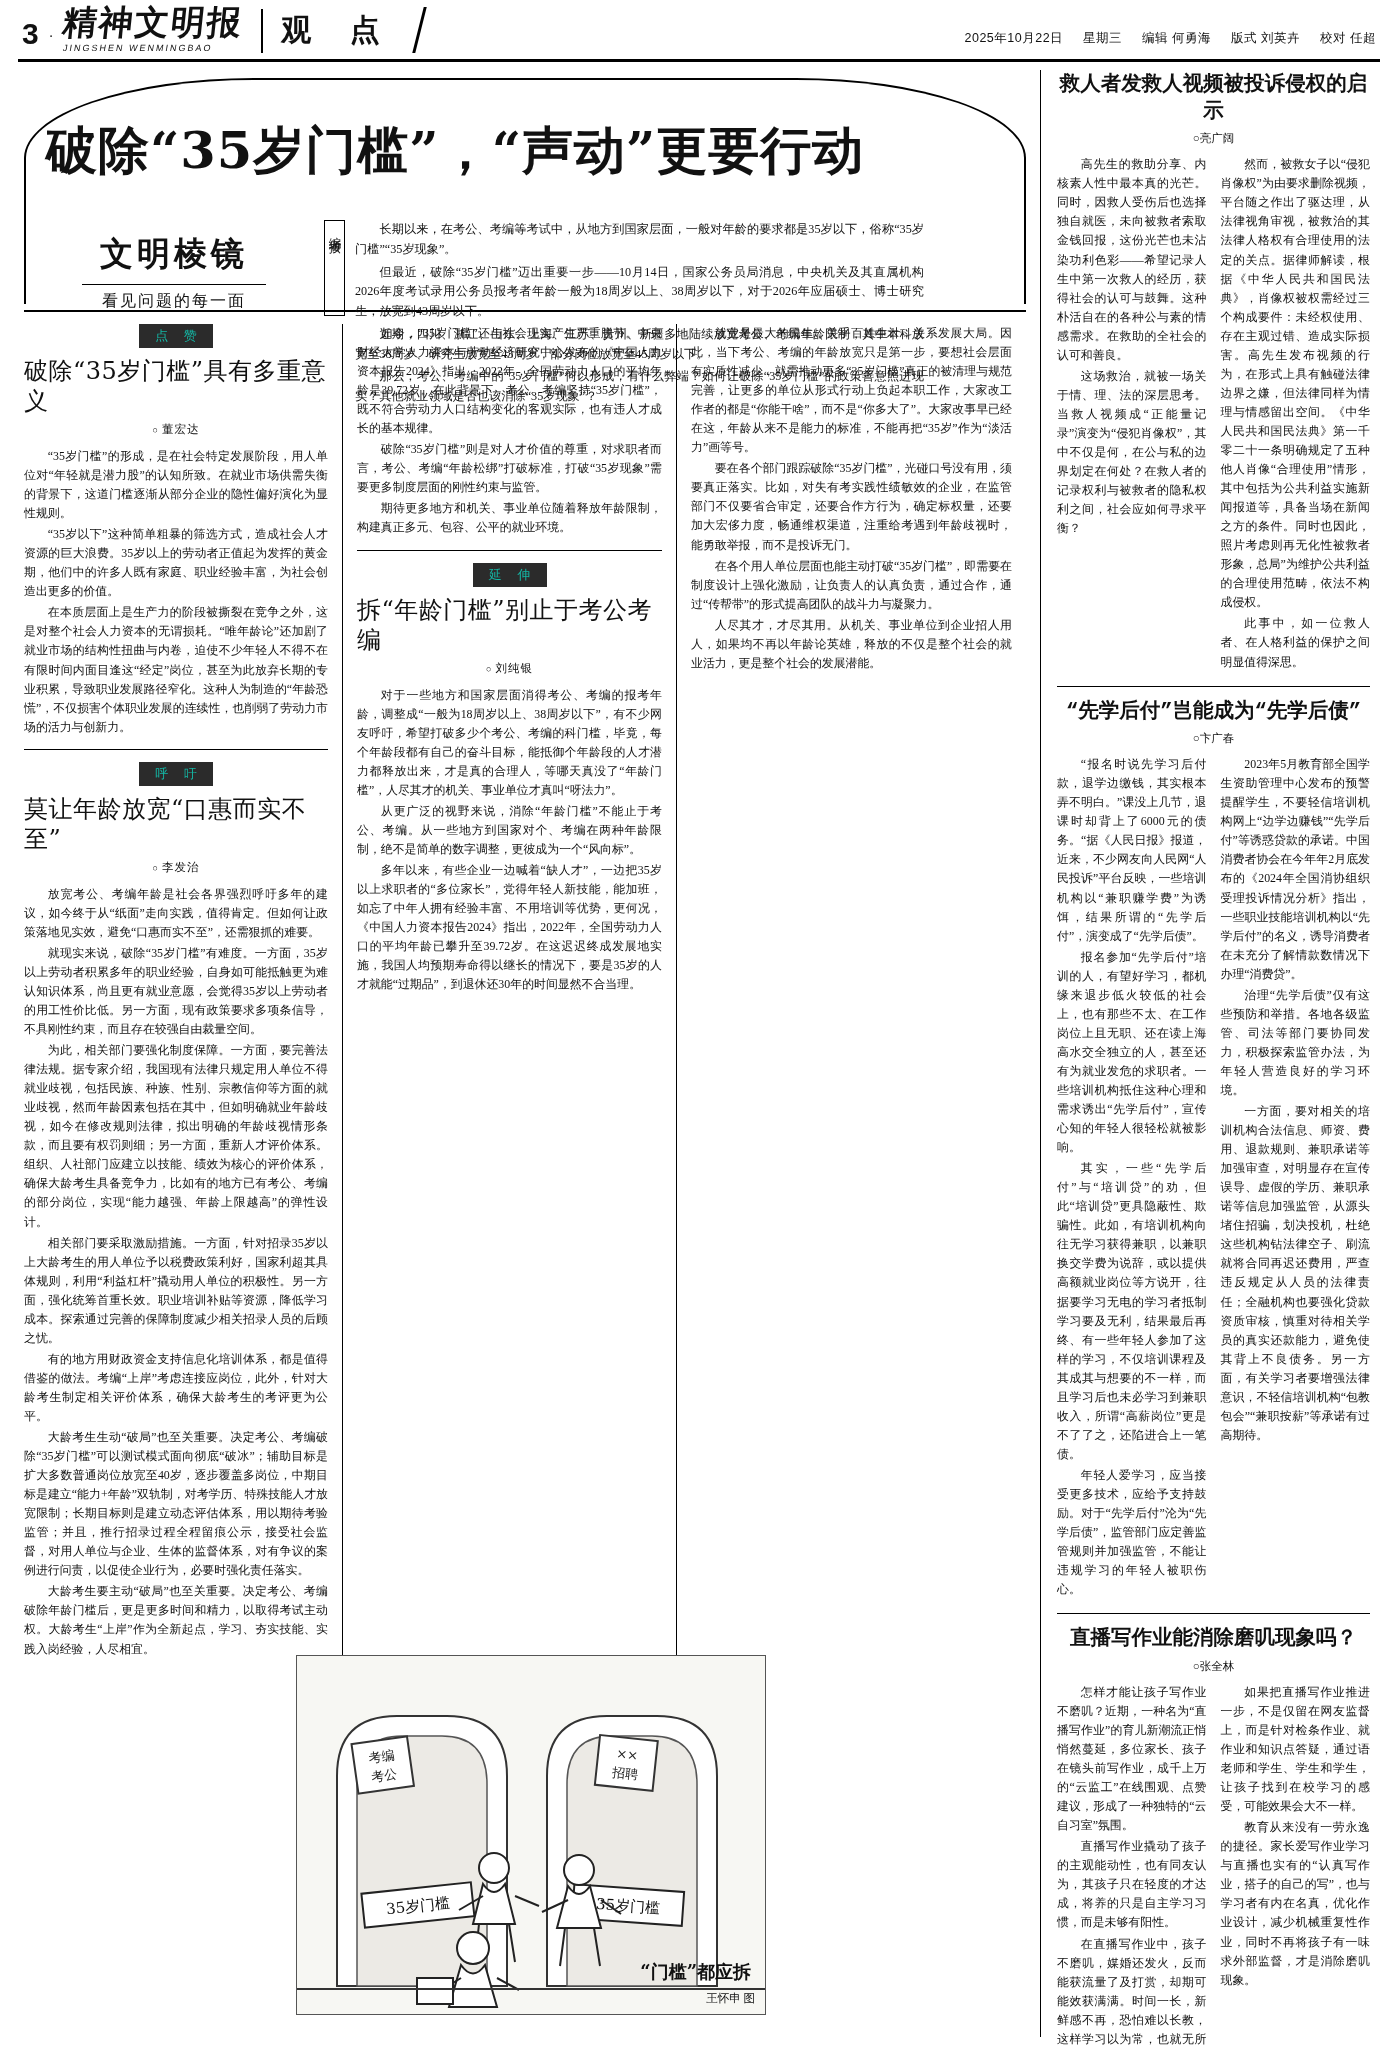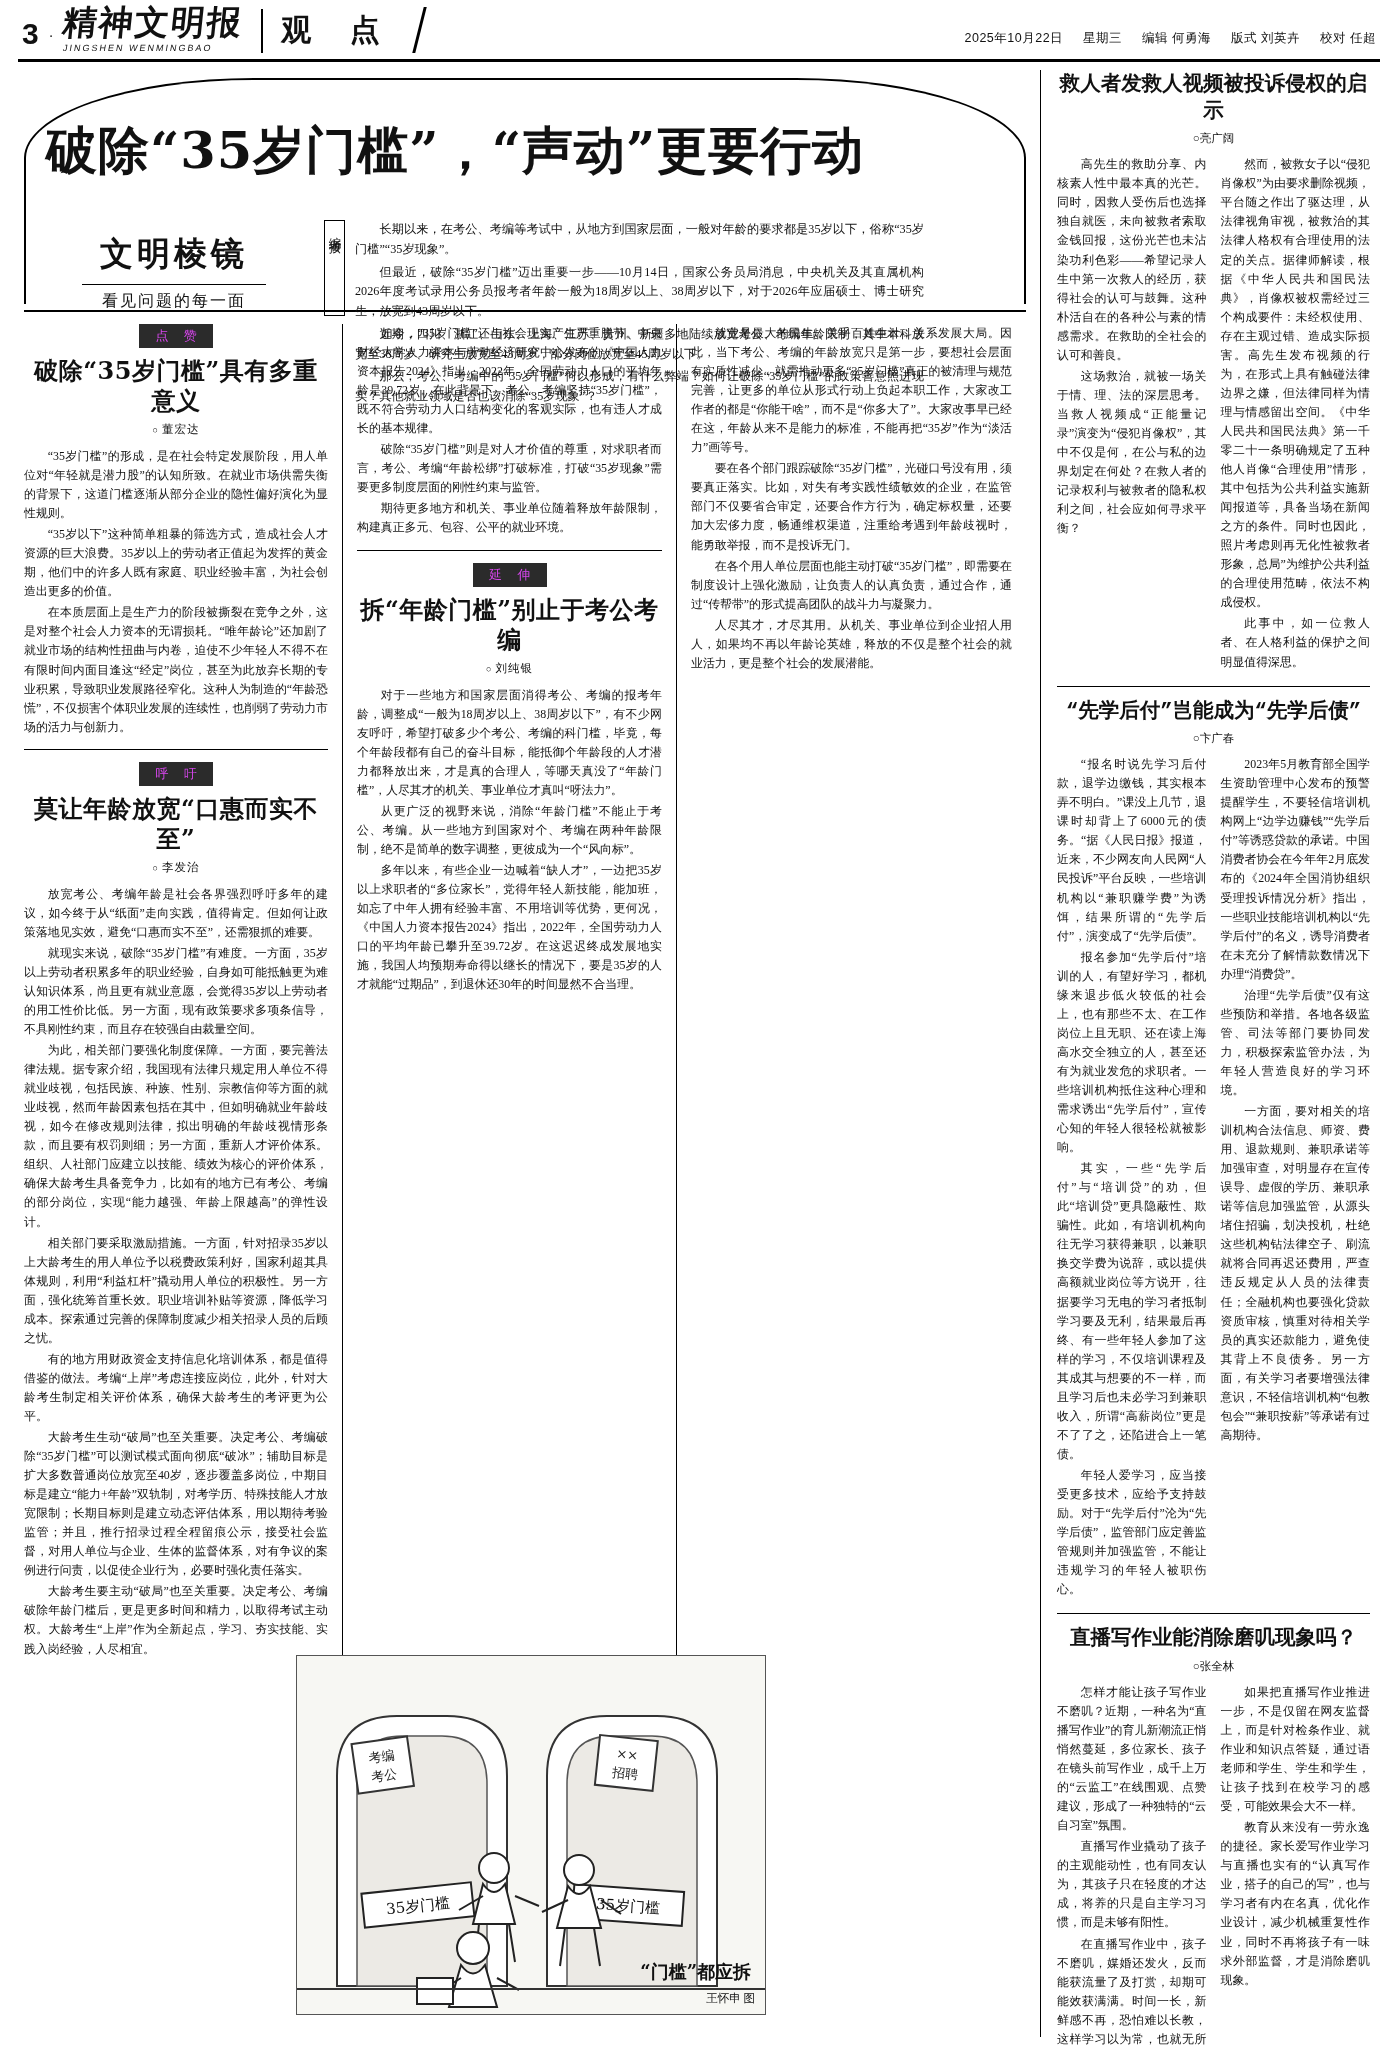--- a/index.html
+++ b/index.html
@@ -100,27 +100,27 @@
 
   
   .cols3 { display:flex; margin-top:12px; }
   .col { position:relative; }
   .c1 { width:318px; padding-right:14px; }
   .c2 { width:334px; padding:0 14px; border-left:1px solid #000; }
   .c3 { width:336px; padding-left:14px; border-left:1px solid #000; }
 
   .badge {
     display:block; width:74px; margin:0 auto 8px auto;
-    background:#2b2b2b; color:#d946ef; text-align:center;
+    background:#2b2b2b; color:#14b8a6; text-align:center;
     font-size:13px; letter-spacing:6px; padding:3px 0 3px 6px;
-    font-family:Liberation Serif, serif;
+    font-family:Liberation Sans, sans-serif;
   }
   .sub-headline {
-    text-align:center; font-family:"DejaVu Serif", serif;
-    font-weight:bold; font-size:24px; line-height:1.25; margin-bottom:6px;
+    text-align:left; font-family:"DejaVu Serif", serif;
+    font-weight:normal; font-size:24px; line-height:1.25; margin-bottom:6px;
     letter-spacing:.5px;
   }
   .byline { text-align:center; font-size:11.5px; margin-bottom:10px; letter-spacing:1px; }
   .byline .circ { font-size:9px; margin-right:3px; }
   .body-text { font-size:11.9px; line-height:1.60; text-align:justify; }
   .body-text p { margin:0 0 2px 0; text-indent:2em; }
 
   hr.sec { border:none; border-top:1px solid #000; margin:12px 0 12px 0; }
 
   

